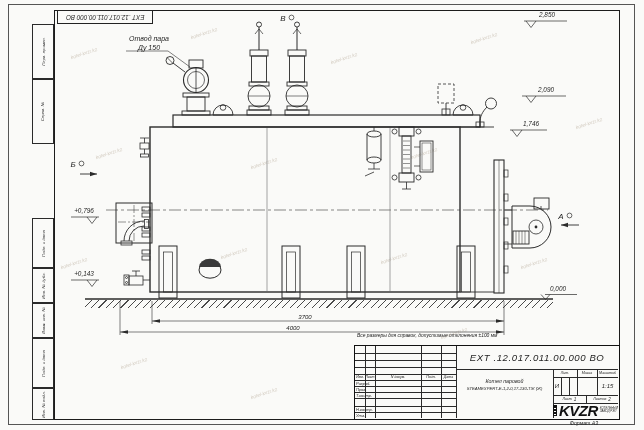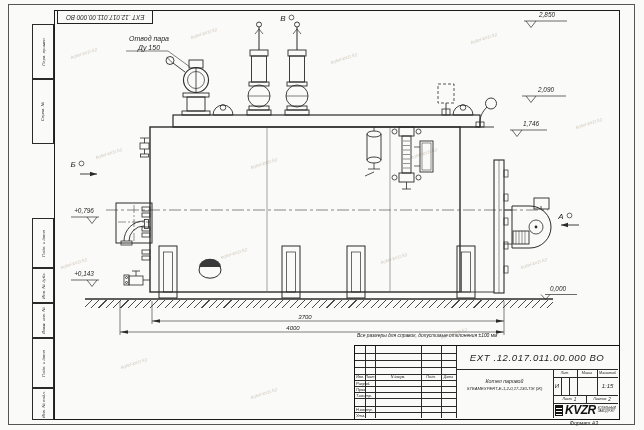--- a/index.html
+++ b/index.html
@@ -51,21 +51,21 @@
   .namecell .n2{font-size:4.2px;font-style:italic;margin-top:2px;white-space:nowrap;}
   .cellval{position:absolute;display:flex;align-items:center;justify-content:center;
       font-style:italic;}
   .listrow{position:absolute;display:flex;align-items:center;justify-content:center;gap:2px;}
   .listrow .l{font-size:3.6px;font-style:italic;}
   .listrow .v{font-size:4.6px;font-style:italic;}
   .logo{position:absolute;left:198px;top:57px;width:65px;height:14px;display:flex;
       align-items:center;justify-content:center;gap:2px;}
   .logo .ic{width:8px;height:11px;background:repeating-linear-gradient(180deg,#111 0 2px,#fafaf8 2px 3px);
       border:1px solid #111;box-sizing:border-box;}
-  .logo .kv{font-size:12px;font-weight:bold;font-style:italic;letter-spacing:-.5px;color:#111;}
+  .logo .kv{font-size:15px;font-weight:bold;font-style:italic;letter-spacing:-.5px;color:#111;}
   .logo .sub{display:flex;flex-direction:column;line-height:3.2px;}
   .logo .sub span{font-size:2.9px;font-style:italic;color:#222;}
 </style>
 </head>
 <body>
 
 <div class="page">
 
   <span class="wm">kotel-kvzr.kz</span>
   <span class="wm">kotel-kvzr.kz</span>

